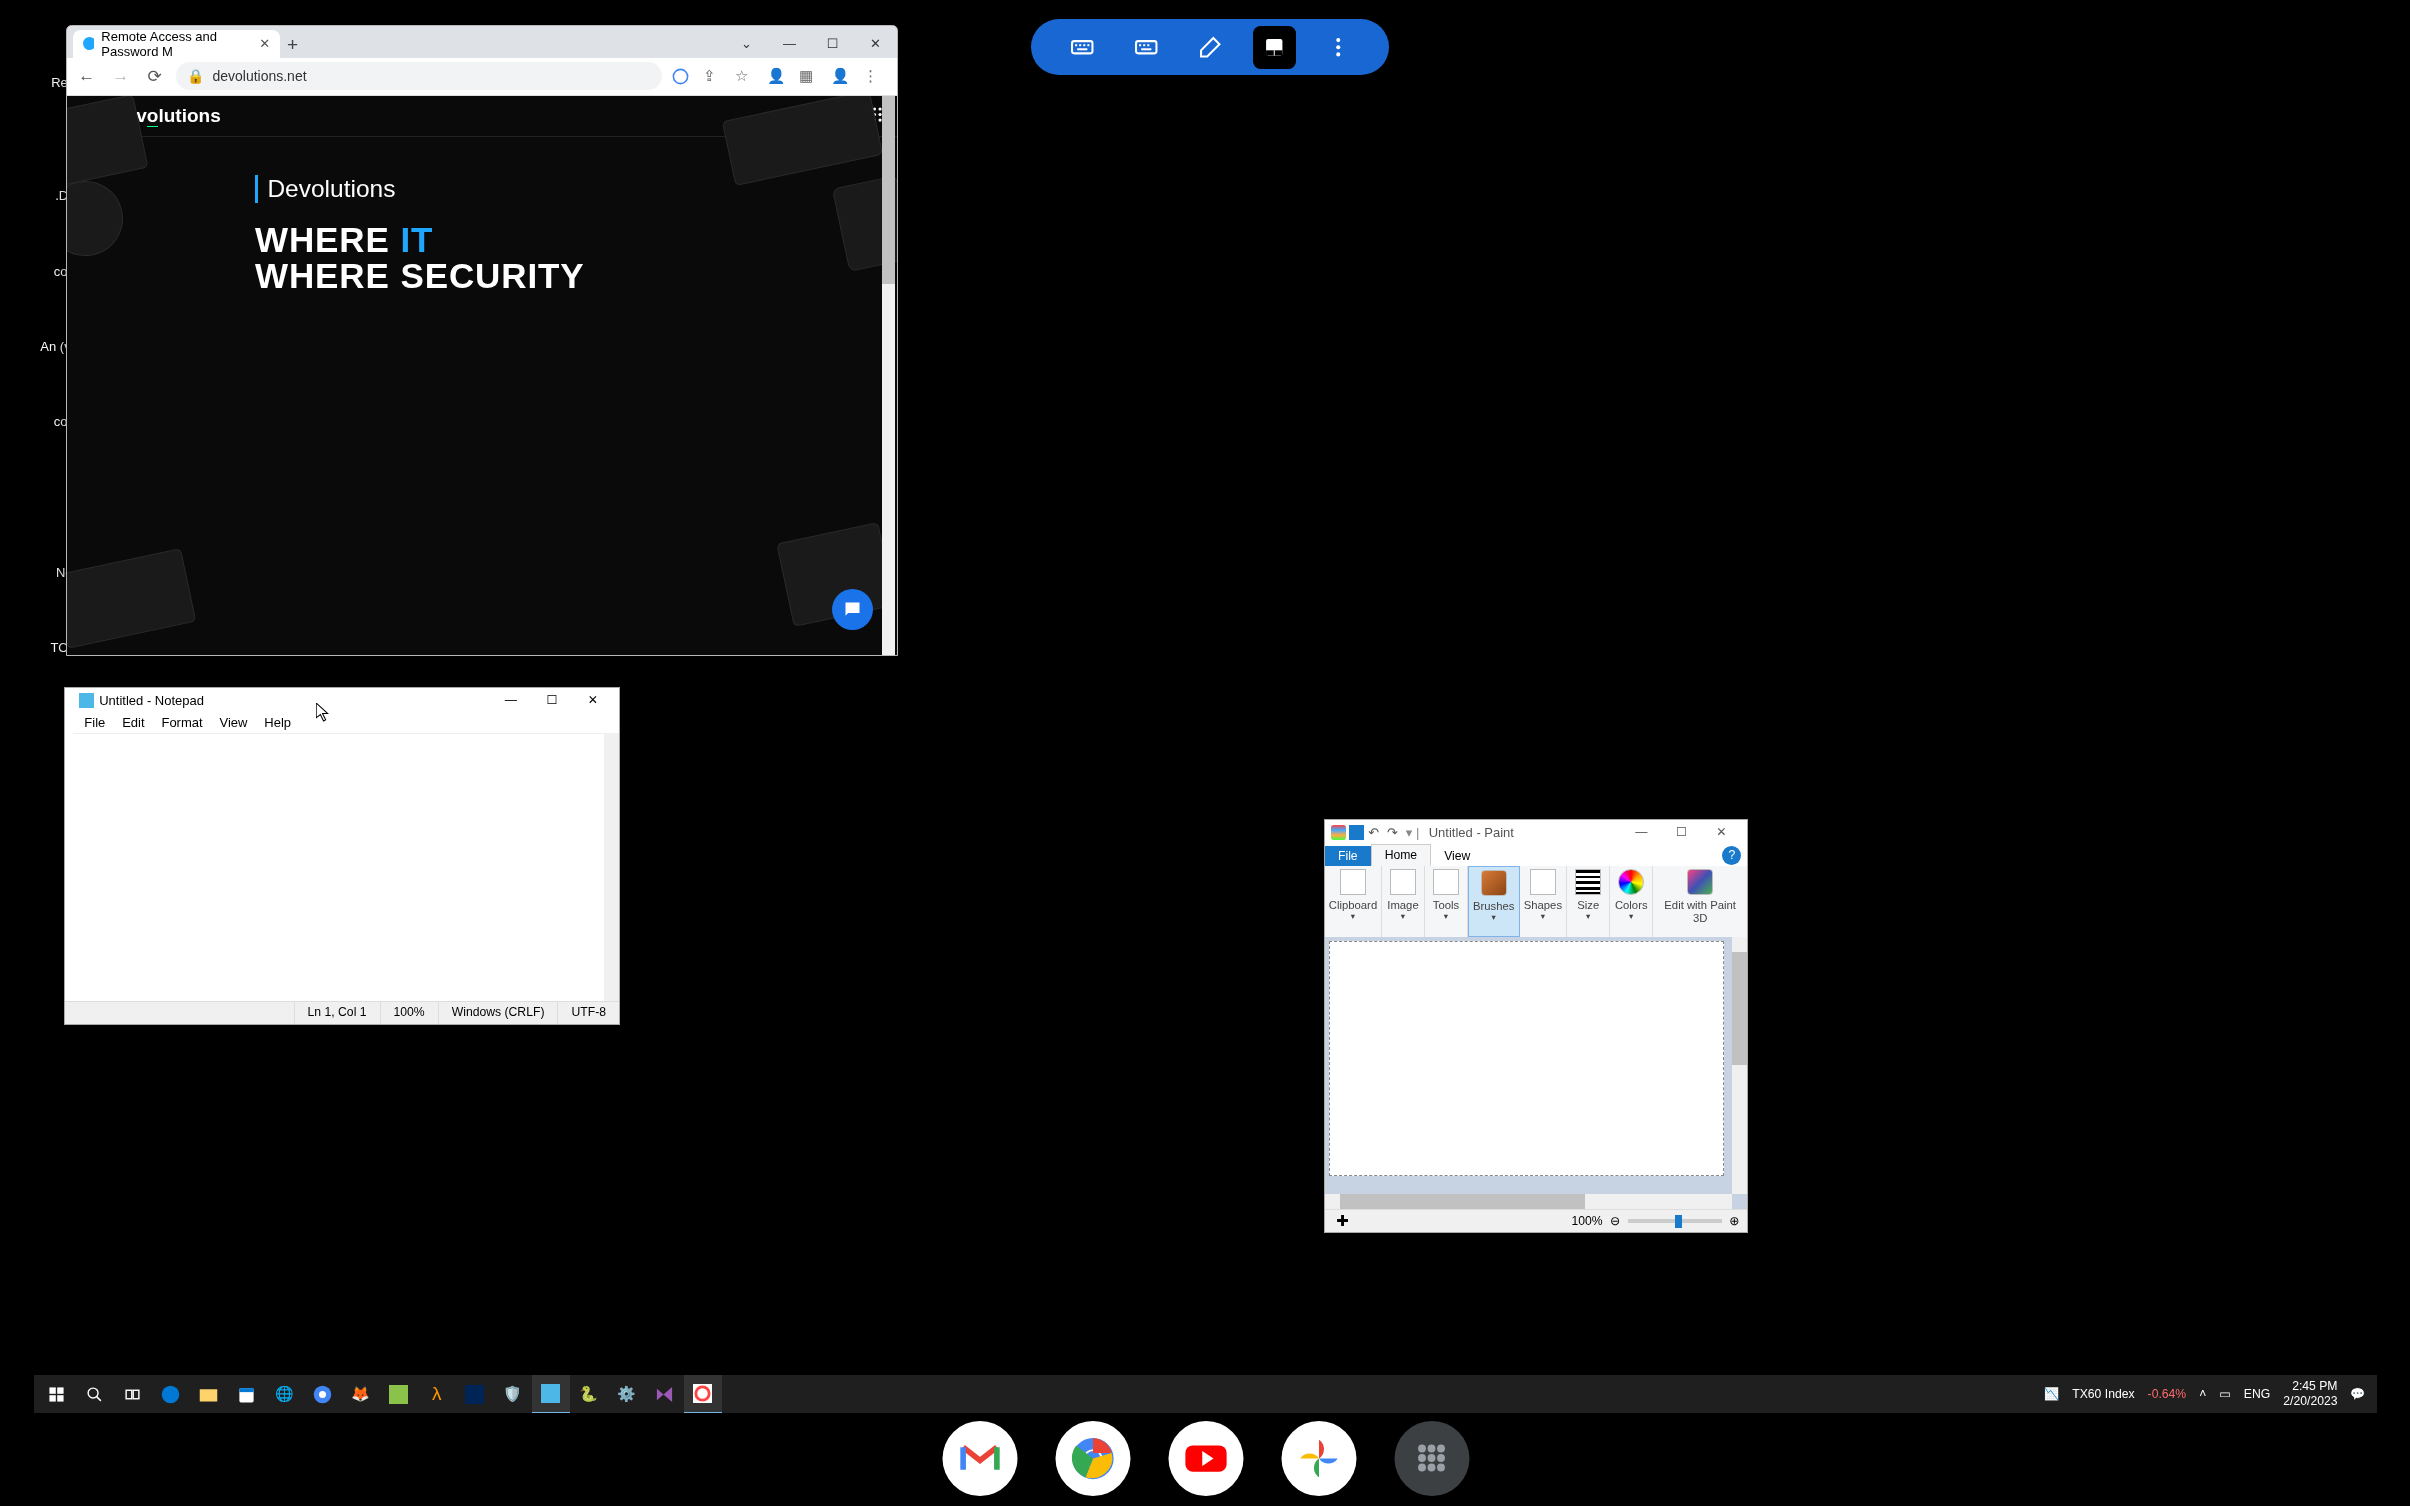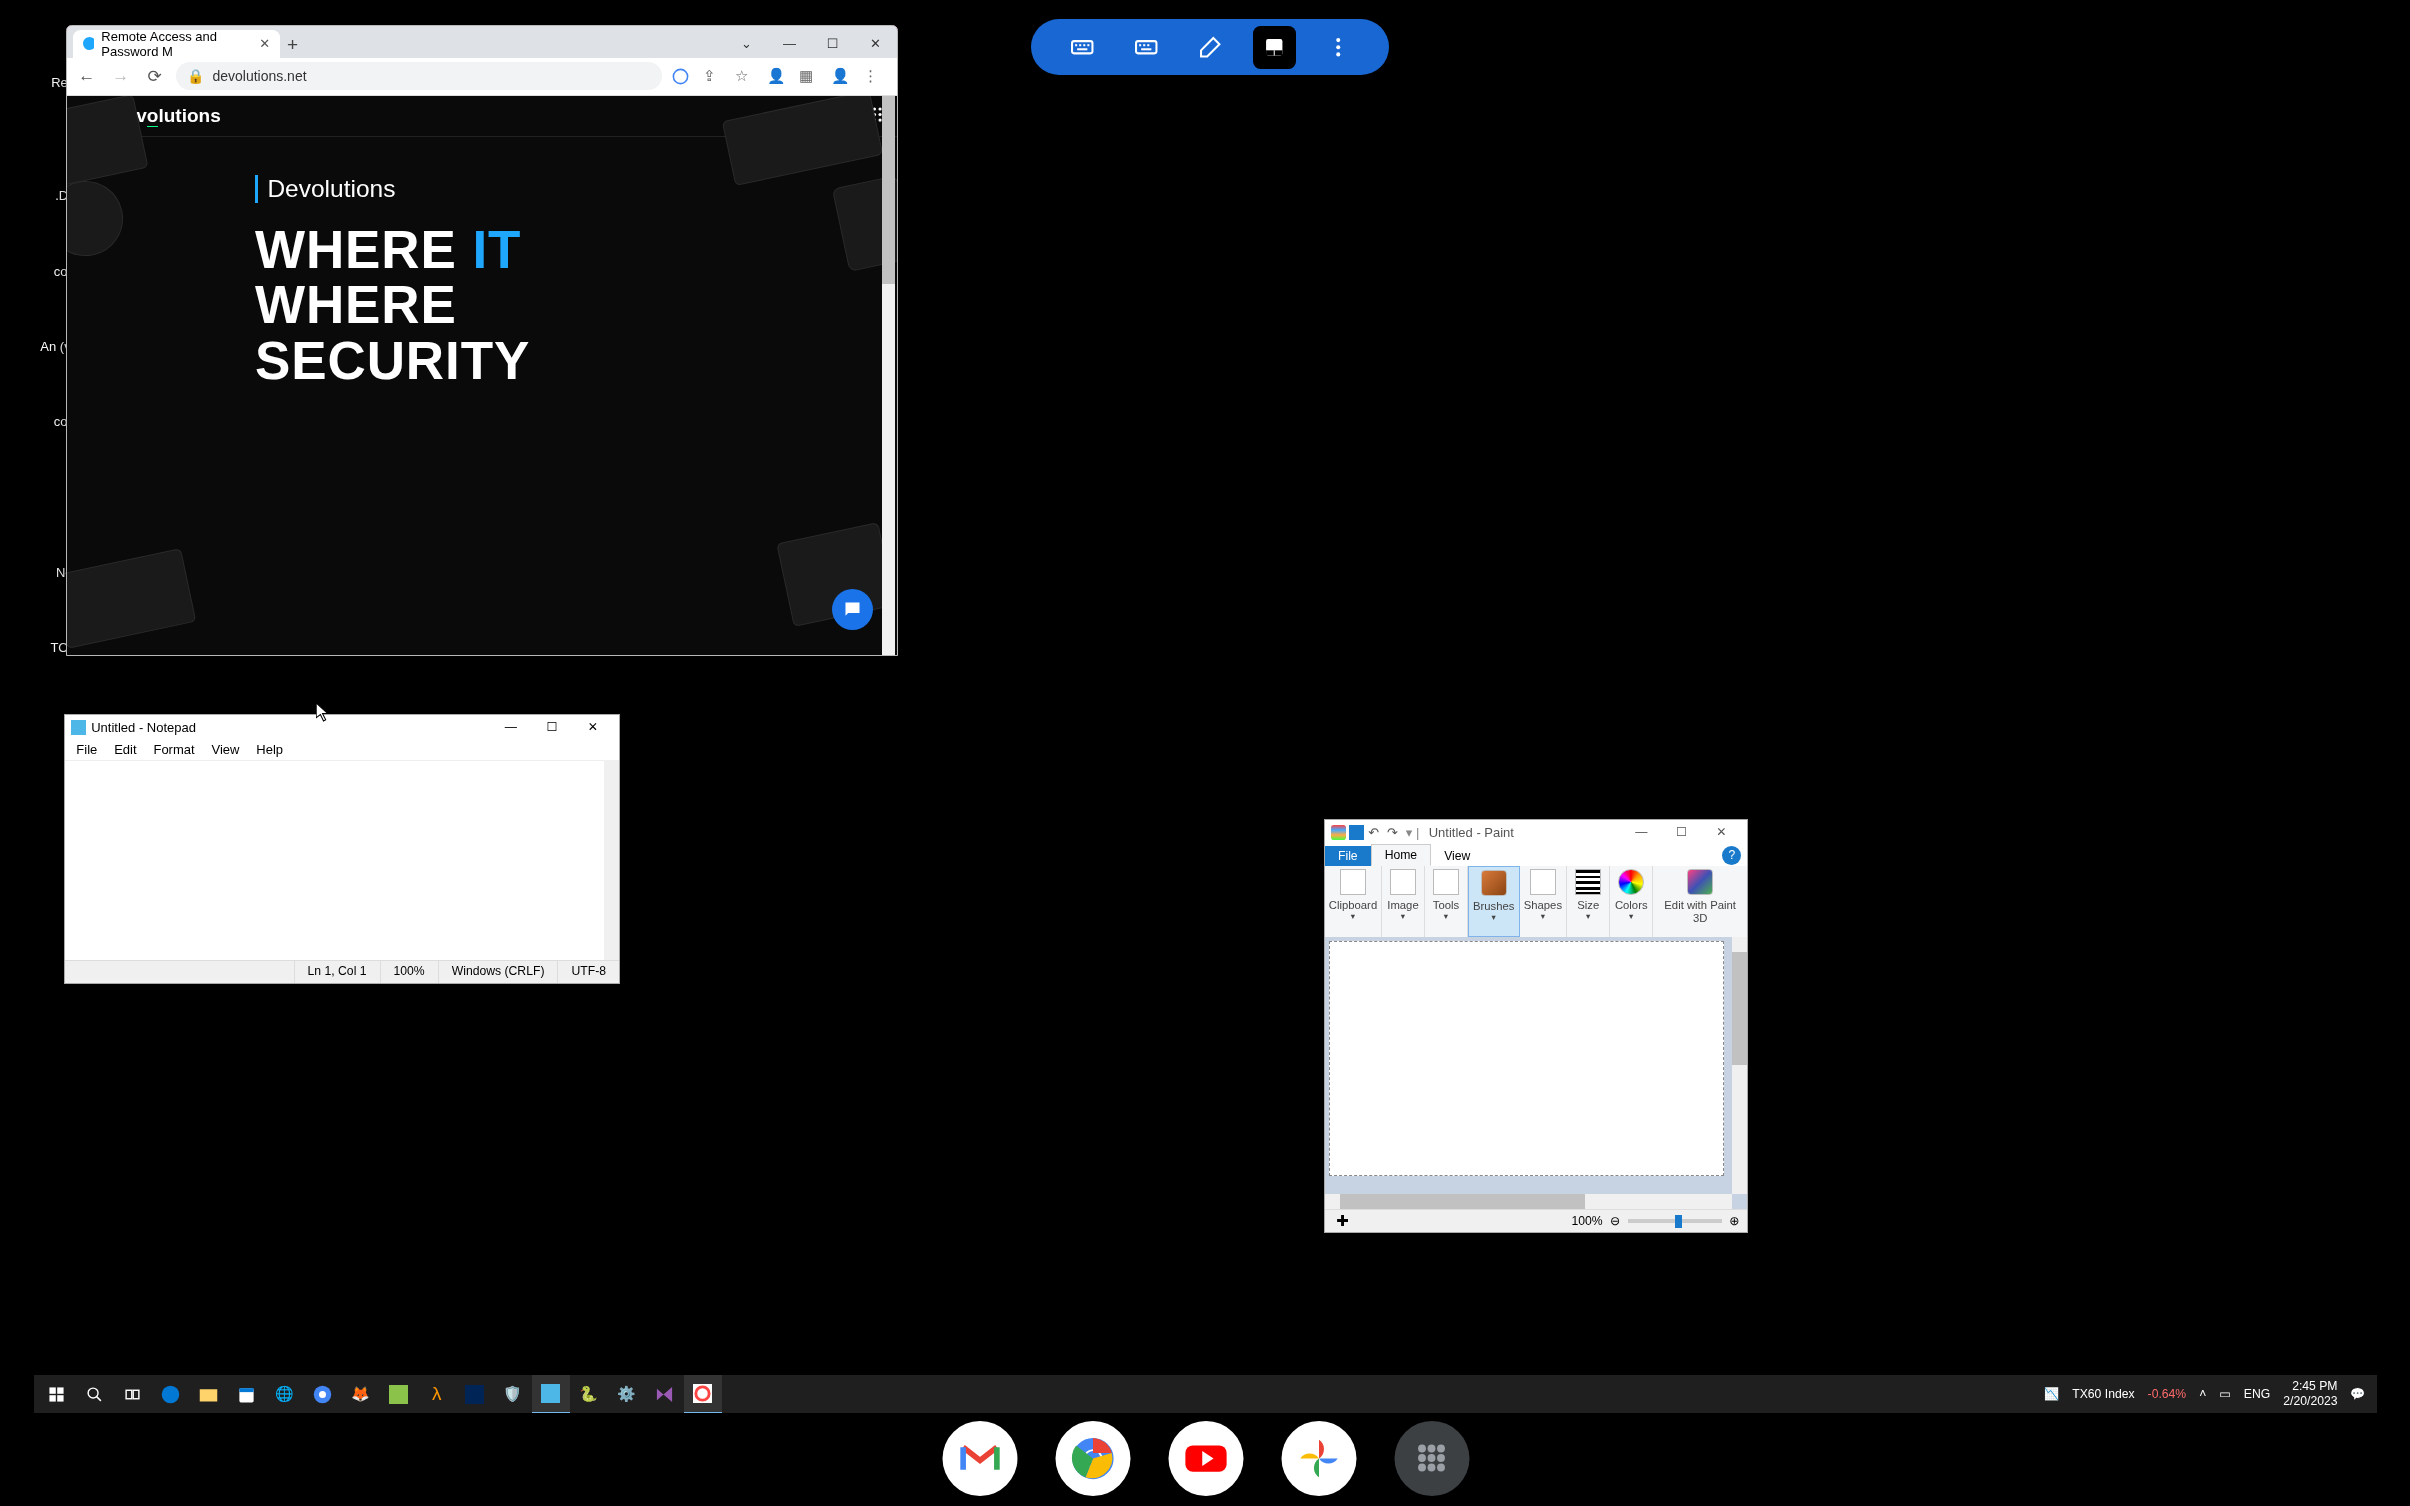--- a/index.html
+++ b/index.html
@@ -37,33 +37,33 @@
   .chrome .addr-right { display:flex; align-items:center; gap:13px; padding-right:7.5px; }
   .chrome .addr-right .ico { width:19px; height:19px; color:#666; }
   .chrome .page { position:relative; height:calc(100% - 70px); background:#0a0a0a; color:#fff; overflow:hidden; }
   .chrome .page .topnav { height:41px; display:flex; align-items:center; padding:0 13px; border-bottom:0.9px solid #222; }
   .chrome .page .topnav .hamb { width:22.6px; height:22.6px; color:#fff; }
   .chrome .page .topnav .logo { font-weight:600; font-size:19px; margin-left:9.4px; }
   .chrome .page .topnav .logo b { border-bottom:1.9px solid #0f8; }
   .chrome .page .topnav .right { margin-left:auto; display:flex; gap:15px; align-items:center; }
   .chrome .hero { padding:38px 188px 0 188px; text-align:left; }
   .chrome .hero .brand { font-size:24.5px; font-weight:500; border-left:3.8px solid #1ea7fd; padding-left:9.4px; margin-bottom:19px; }
-  .chrome .hero h1 { font-size:53px; font-weight:800; line-height:1.05; letter-spacing:0.9px; }
+  .chrome .hero h1 { font-size:35px; font-weight:800; line-height:1.05; letter-spacing:0.9px; }
   .chrome .hero h1 .it { color:#1ea7fd; }
   .chrome .hero p { margin-top:28px; font-size:28px; font-weight:300; text-align:center; line-height:1.35; padding:0 19px; }
   .chrome .chatbtn { position:absolute; right:24.5px; bottom:24.5px; width:41px; height:41px; border-radius:50%; background:#1a73e8; display:flex; align-items:center; justify-content:center; }
   .chrome .scrollbar { position:absolute; right:1.9px; top:70px; width:13px; bottom:0; background:#f1f1f1; }
   .chrome .scrollbar .thumb { position:absolute; top:0; width:100%; height:188px; background:#c1c1c1; }
 
   .hero-bg-item { position:absolute; background:#1a1a1a; border:0.9px solid #2a2a2a; border-radius:5.6px; transform:rotate(-12deg); }
 
   
   .notepad {
-    position:absolute; top:714px; left:64px; width:556px; height:270px;
-    background:#fff; border:0.9px solid #aaa; box-shadow:0 3.8px 19px rgba(0,0,0,.4);
+    position:absolute; top:687px; left:64px; width:556px; height:338px;
+    background:#fff; border:0.9px solid #aaa; box-shadow:0 3.8px 19px rgba(0,0,0,.4);padding-left:8px;
   }
   .notepad .titlebar { height:24.5px; background:#fff; display:flex; align-items:center; padding:0 5.6px; font-size:13px; }
   .notepad .titlebar .ico { width:15px; height:15px; background:#4db8e8; margin-right:5.6px; }
   .notepad .titlebar .btns { margin-left:auto; display:flex; }
   .notepad .titlebar .btns div { width:41px; height:22.6px; display:flex; align-items:center; justify-content:center; font-size:12.2px; }
   .notepad .menubar { height:21px; display:flex; align-items:center; padding:0 3.8px; font-size:13px; gap:1.9px; border-bottom:0.9px solid #eee;}
   .notepad .menubar span { padding:0 7.5px; }
   .notepad .textarea { width:calc(100% - 15px); height:calc(100% - 24.5px - 21px - 22.6px); border:none; resize:none; outline:none; font-family:Consolas,monospace; font-size:14px; padding:1.9px 3.8px; }
   .notepad .vsb { position:absolute; right:0; top:45px; bottom:22.6px; width:15px; background:#f0f0f0; }
   .notepad .status { position:absolute; bottom:0; left:0; right:0; height:22.6px; background:#f0f0f0; border-top:0.9px solid #ddd; display:flex; font-size:12.2px; }

